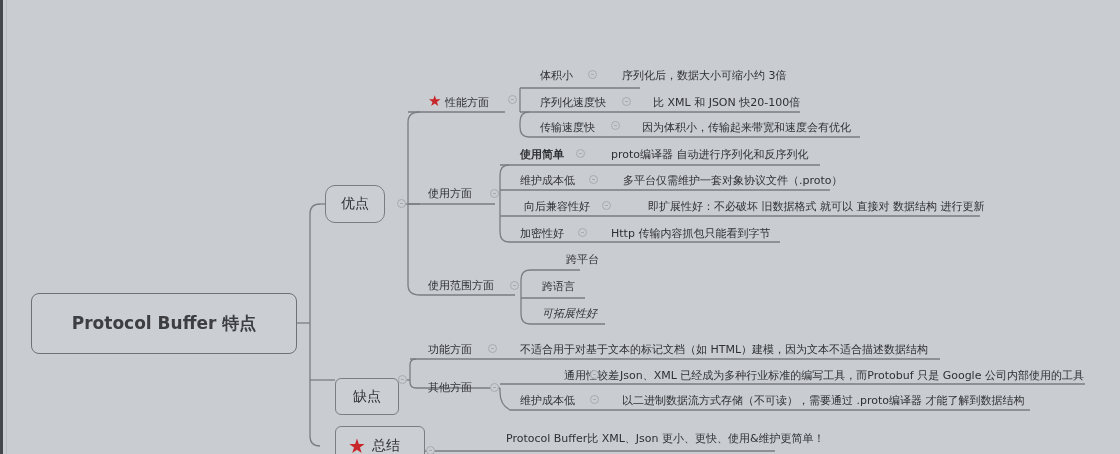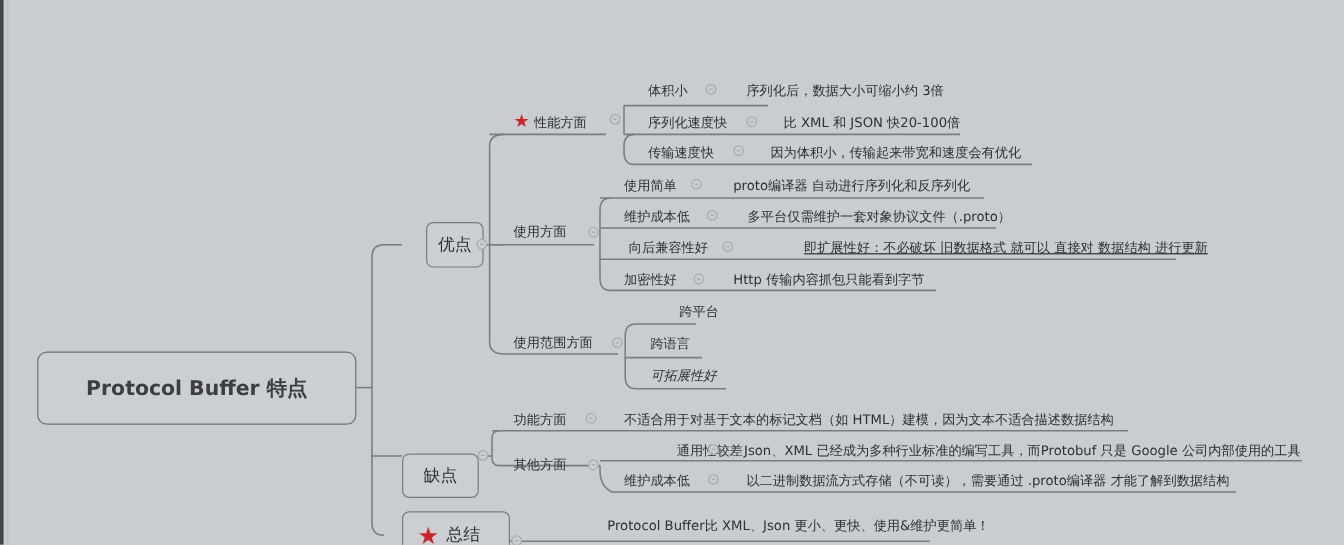--- a/index.html
+++ b/index.html
@@ -69,21 +69,21 @@
   <path d="M500 388 V392 Q500 405 510 410 H1030"></path>
   <path d="M500 384 H1085"></path>
 
   <path d="M425 451 H775"></path>
 </svg>
 
 <div class="root">
   <span>Protocol Buffer 特点</span>
 </div>
 
-<div class="major" style="left:355px; top:185px; width:48px; height:38px;">
+<div class="major" style="left:325px; top:185px; width:60px; height:38px;border-radius:10px;">
   <span>优点</span>
 </div>
 <div class="collapse" style="left:397px; top:199px;"></div>
 
 <div class="major" style="left:335px; top:378px; width:64px; height:37px;">
   <span>缺点</span>
 </div>
 <div class="collapse" style="left:398px; top:375px;"></div>
 
 <div class="major" style="left:335px; top:426px; width:90px; height:40px; justify-content:flex-start; padding-left:12px; gap:6px;">
@@ -106,31 +106,31 @@
 <div class="collapse" style="left:622px; top:97px;"></div>
 <div class="node" style="left:653px; top:95px;">比 XML 和 JSON 快20-100倍</div>
 
 <div class="node" style="left:540px; top:120px;">传输速度快</div>
 <div class="collapse" style="left:611px; top:121px;"></div>
 <div class="node" style="left:642px; top:120px;">因为体积小，传输起来带宽和速度会有优化</div>
 
 <div class="node" style="left:428px; top:186px;">使用方面</div>
 <div class="collapse" style="left:490px; top:189px;"></div>
 
-<div class="node" style="left:520px; top:147px;">使用简单</div>
+<div class="node" style="left:520px; top:147px;font-weight:bold;">使用简单</div>
 <div class="collapse" style="left:576px; top:149px;"></div>
 <div class="node" style="left:611px; top:147px;">proto编译器 自动进行序列化和反序列化</div>
 
 <div class="node" style="left:520px; top:173px;">维护成本低</div>
 <div class="collapse" style="left:589px; top:175px;"></div>
 <div class="node" style="left:623px; top:173px;">多平台仅需维护一套对象协议文件（.proto）</div>
 
 <div class="node" style="left:504px; top:199px;margin-left:20px;">向后兼容性好</div>
 <div class="collapse" style="left:602px; top:201px;"></div>
-<div class="node" style="left:670px; top:199px;text-decoration:underline;">即扩展性好：不必破坏 旧数据格式 就可以 直接对 数据结构 进行更新</div>
+<div class="node" style="left:648px; top:199px;">即扩展性好：不必破坏 旧数据格式 就可以 直接对 数据结构 进行更新</div>
 
 <div class="node" style="left:520px; top:226px;">加密性好</div>
 <div class="collapse" style="left:578px; top:228px;"></div>
 <div class="node" style="left:611px; top:226px;">Http 传输内容抓包只能看到字节</div>
 
 <div class="node" style="left:428px; top:278px;">使用范围方面</div>
 <div class="collapse" style="left:510px; top:281px;"></div>
 <div class="node" style="left:542px; top:252px;padding-left:24px;">跨平台</div>
 <div class="node" style="left:542px; top:279px;">跨语言</div>
 <div class="node" style="left:542px; top:306px;font-style:italic;">可拓展性好</div>

